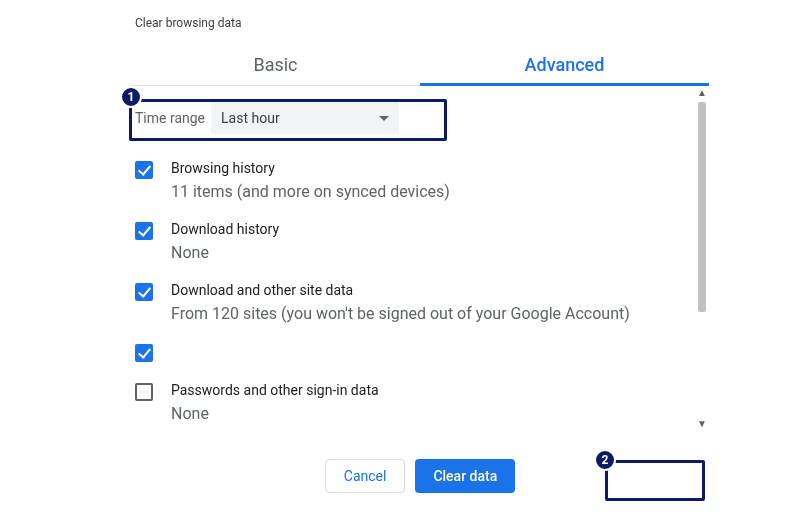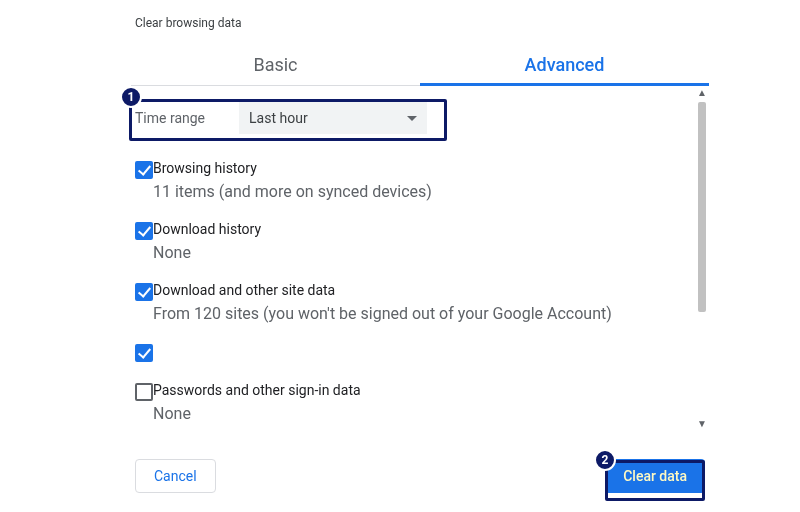--- a/index.html
+++ b/index.html
@@ -88,21 +88,20 @@
   .dropdown {
     display: flex;
     align-items: center;
     justify-content: space-between;
     width: 188px;
     height: 32px;
     padding: 0 10px;
     background: #f1f3f4;
     color: #3c4043;
     cursor: pointer;
-    margin-left: 28px;
   }
   .dropdown .arrow {
     width: 0; height: 0;
     border-left: 5px solid transparent;
     border-right: 5px solid transparent;
     border-top: 5px solid #5f6368;
   }
 
   
   .ann-box {
@@ -123,20 +122,21 @@
     display: flex;
     align-items: center;
     justify-content: center;
     pointer-events: none;
   }
 
   .options { padding-top: 6px; }
   .opt {
     display: flex;
     align-items: flex-start;
+    gap: 18px;
     padding: 10px 4px;
   }
   .chk {
     width: 18px; height: 18px;
     border: 2px solid #5f6368;
     border-radius: 2px;
     flex: none;
     margin-top: 1px;
     position: relative;
     cursor: pointer;
@@ -156,21 +156,21 @@
   }
   .opt-text .t1 { color: #202124; font-size: 14px; }
   .opt-text .t2 { color: #5f6368; font-size: 16px; margin-top: 6px; }
 
   .footer {
     position: absolute;
     right: 0;
     bottom: -62px;
     left: 0;
     display: flex;
-    justify-content: space-between;
+    justify-content: center;
     gap: 10px;
     padding: 10px 4px 0 4px;
   }
   .btn {
     height: 34px;
     padding: 0 18px;
     border-radius: 4px;
     font-size: 14px;
     display: inline-flex;
     align-items: center;

